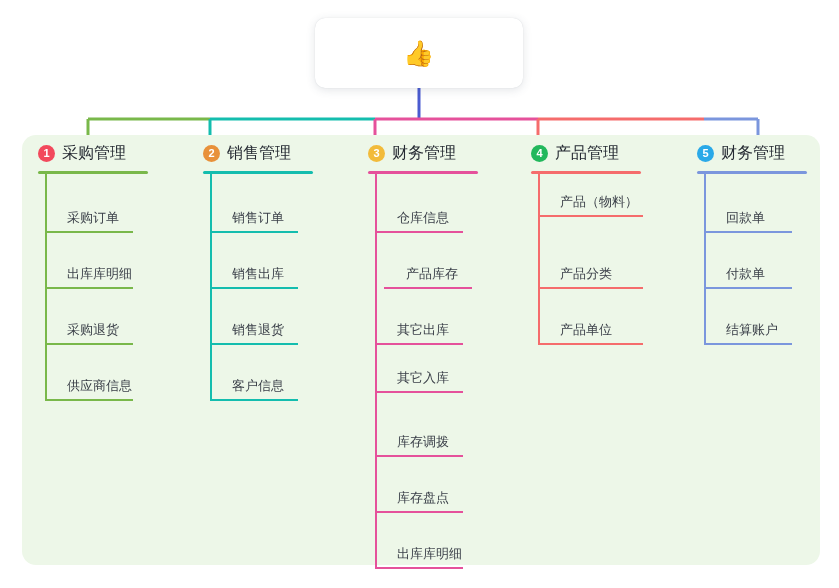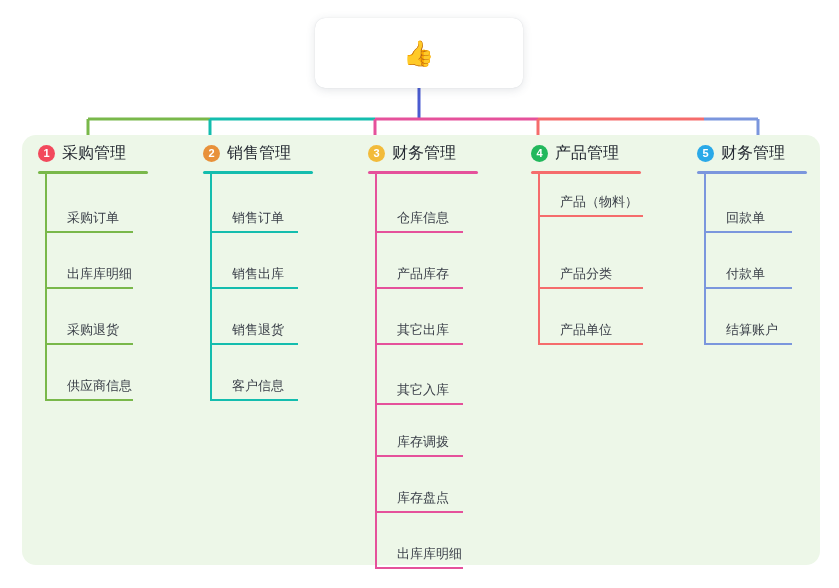--- a/index.html
+++ b/index.html
@@ -147,29 +147,29 @@
           <div class="col-head">
             <span class="badge" style="background: rgb(242, 187, 58);">3</span>
             <span class="col-title">财务管理</span>
           </div>
           <div class="head-rule" style="width: 110px; background: rgb(229, 81, 155);"></div>
           <div class="spine" style="left: 7px; height: 398px; background: rgb(229, 81, 155);"></div>
           <div class="item" style="left: 7px; top: 68px; width: 88px; height: 30px;">
             <span class="item-label">仓库信息</span>
             <div class="item-rule" style="width: 88px; background: rgb(229, 81, 155);"></div>
           </div>
-          <div class="item" style="left: 7px; top: 124px; width: 88px; height: 30px;">
+          <div class="item" style="left: 16px; top: 124px; width: 88px; height: 30px;">
             <span class="item-label">产品库存</span>
             <div class="item-rule" style="width: 88px; background: rgb(229, 81, 155);"></div>
           </div>
           <div class="item" style="left: 7px; top: 180px; width: 88px; height: 30px;">
             <span class="item-label">其它出库</span>
             <div class="item-rule" style="width: 88px; background: rgb(229, 81, 155);"></div>
           </div>
-          <div class="item" style="left: 7px; top: 240px; width: 88px; height: 30px; text-align: center;">
+          <div class="item" style="left: 7px; top: 228px; width: 88px; height: 30px; text-align: center;">
             <span class="item-label">其它入库</span>
             <div class="item-rule" style="width: 88px; background: rgb(229, 81, 155);"></div>
           </div>
           <div class="item" style="left: 7px; top: 292px; width: 88px; height: 30px;">
             <span class="item-label">库存调拨</span>
             <div class="item-rule" style="width: 88px; background: rgb(229, 81, 155);"></div>
           </div>
           <div class="item" style="left: 7px; top: 348px; width: 88px; height: 30px;">
             <span class="item-label">库存盘点</span>
             <div class="item-rule" style="width: 88px; background: rgb(229, 81, 155);"></div>

